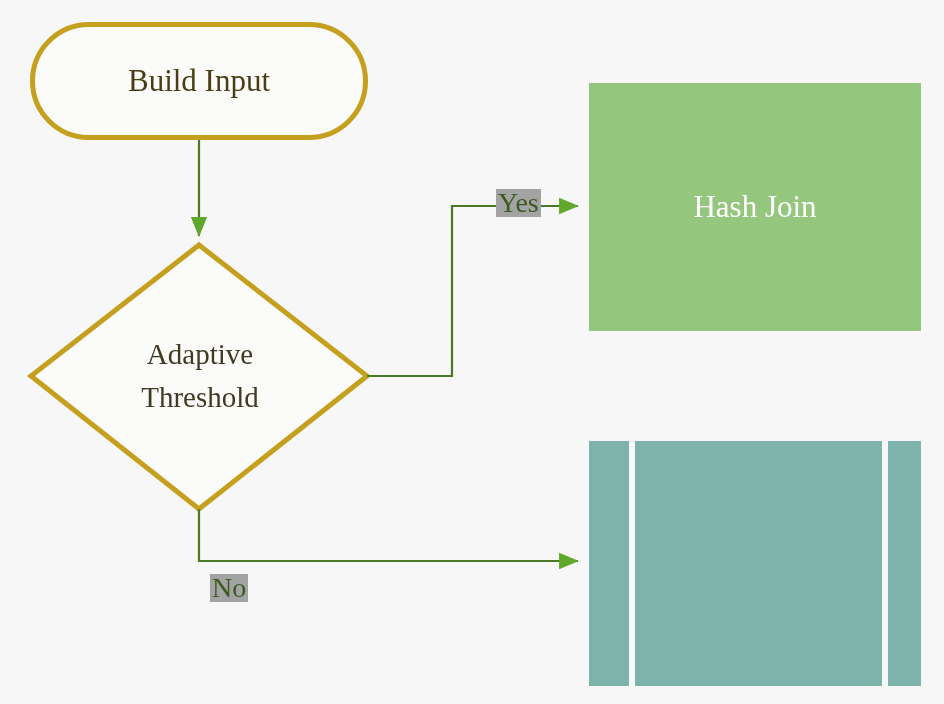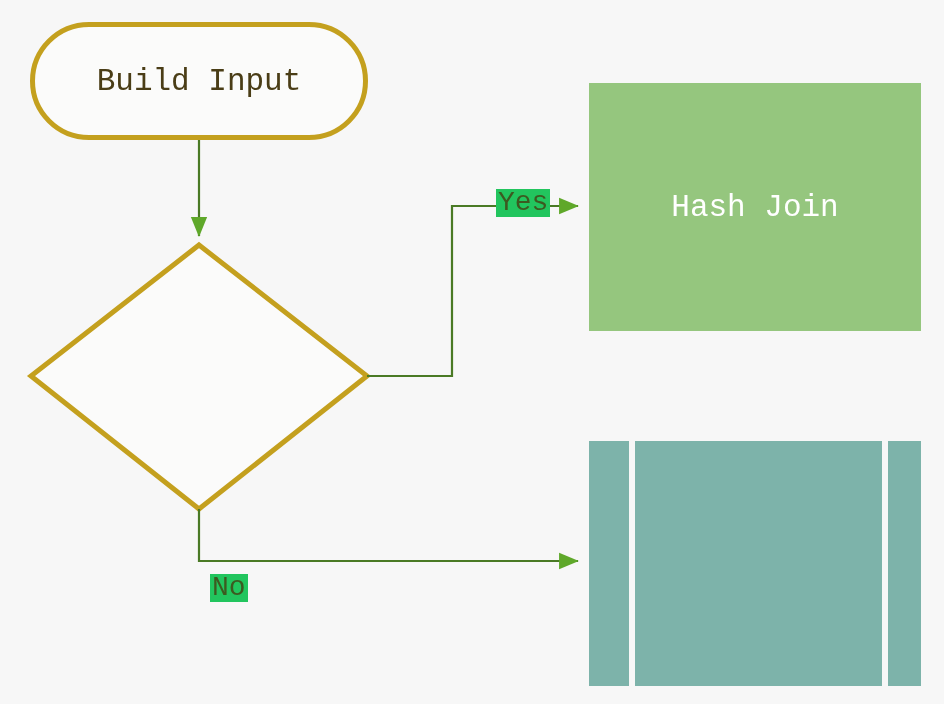--- a/index.html
+++ b/index.html
@@ -6,21 +6,21 @@
     margin: 0;
     padding: 0;
     background: #ffffff;
   }
   #canvas {
     position: relative;
     width: 944px;
     height: 704px;
     background: #f7f7f7;
     overflow: hidden;
-    font-family: Liberation Mono, monospace;
+    font-family: Liberation Serif, serif;
   }
   #flow-svg {
     position: absolute;
     left: 0;
     top: 0;
     width: 944px;
     height: 704px;
   }
   .node-label {
     position: absolute;
@@ -61,21 +61,21 @@
     top: 441px;
     width: 332px;
     height: 245px;
     font-size: 31px;
     color: #ffffff;
   }
   .edge-label {
     position: absolute;
     font-size: 28px;
     color: #3c5a20;
-    background: #22c55e;
+    background: #a3a3a3;
     padding: 0 2px;
     line-height: 1;
   }
   #yes-label { left: 496px; top: 189px; }
   #no-label  { left: 210px; top: 574px; }
 </style>
 </head>
 <body>
 
 <div id="canvas">
@@ -104,20 +104,22 @@
 
     <path d="M 199 140 L 199 236" fill="none" stroke="#4a7a25" stroke-width="2.2" marker-end="url(#arrow-green-down)"></path>
 
     <path d="M 367 376 L 452 376 L 452 206 L 578 206" fill="none" stroke="#4a7a25" stroke-width="2.2" marker-end="url(#arrow-green)"></path>
 
     <path d="M 199 509 L 199 561 L 578 561" fill="none" stroke="#4a7a25" stroke-width="2.2" marker-end="url(#arrow-green)"></path>
   </svg>
 
   <div class="node-label" id="build-input-label">Build Input</div>
 
+  <div class="node-label" id="adaptive-threshold-label">Adaptive
+Threshold</div>
 
   <div class="node-label" id="hash-join-label">Hash Join</div>
 
 
   <div class="edge-label" id="yes-label">Yes</div>
 
   <div class="edge-label" id="no-label">No</div>
 
 </div>
 

